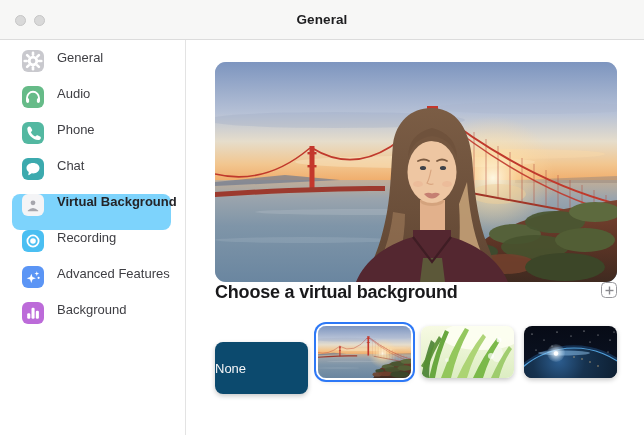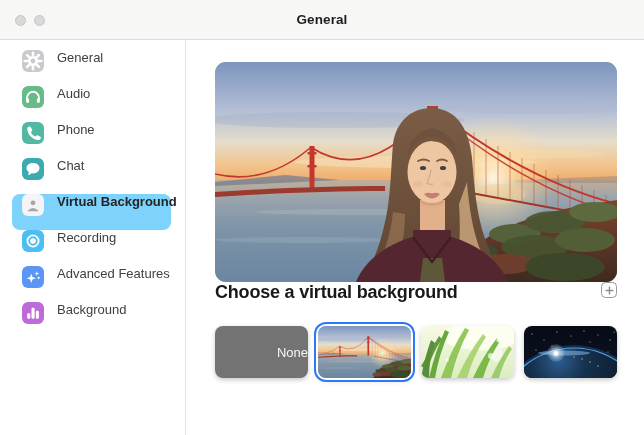--- a/index.html
+++ b/index.html
@@ -41,21 +41,21 @@
   .heading{font-size:18px;font-weight:700;color:#19191b;letter-spacing:-.2px;}
   .add-btn{width:16px;height:16px;border:1.3px solid #98989d;border-radius:4.5px;background:transparent;
     display:flex;align-items:center;justify-content:center;padding:0;cursor:pointer;box-sizing:border-box;}
   .thumb-row{width:402px;margin-top:20px;display:flex;justify-content:space-between;}
   .thumb{
     width:93px;height:52px;border-radius:8px;overflow:hidden;position:relative;
     box-shadow:0 2px 5px rgba(0,0,0,.22);cursor:pointer;
   }
   .thumb svg{display:block;width:93px;height:52px;}
   .thumb.selected{box-shadow:0 0 0 2px #ffffff,0 0 0 4px var(--ring,#2d78f6),0 2px 6px rgba(0,0,0,.2);}
-  .thumb-none{background:#737373;display:flex;align-items:center;justify-content:flex-end;}
+  .thumb-none{background:#0c4a6e;display:flex;align-items:center;justify-content:flex-start;margin-top:16px;}
   .thumb-none span{color:#f5f5f7;font-size:13px;font-weight:500;}
   .hidden-defs{position:absolute;width:0;height:0;overflow:hidden;}
 </style>
 </head>
 <body>
 
 <svg class="hidden-defs" aria-hidden="true">
   <defs>
     <linearGradient id="sky" x1="0" y1="0" x2="0" y2="1">
       <stop offset="0%" stop-color="#7d95bf"></stop>

